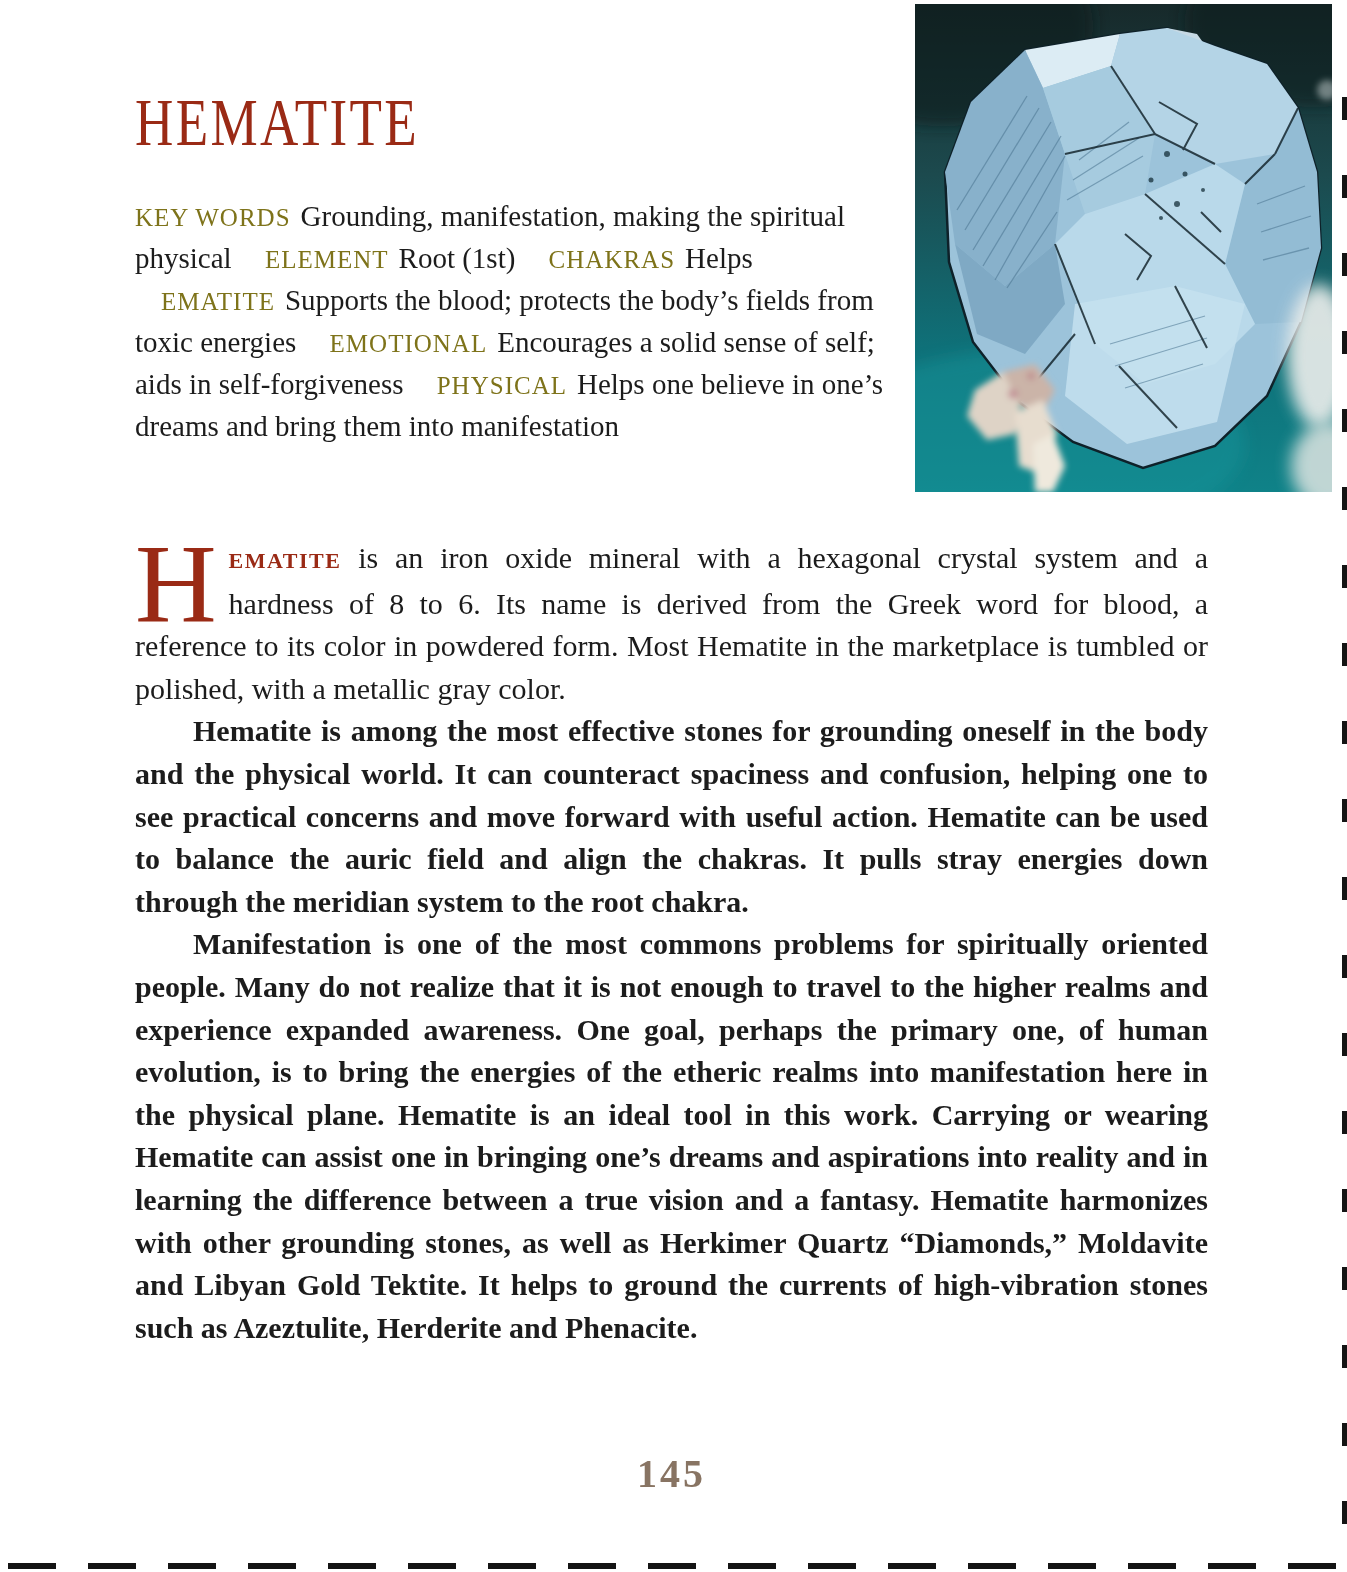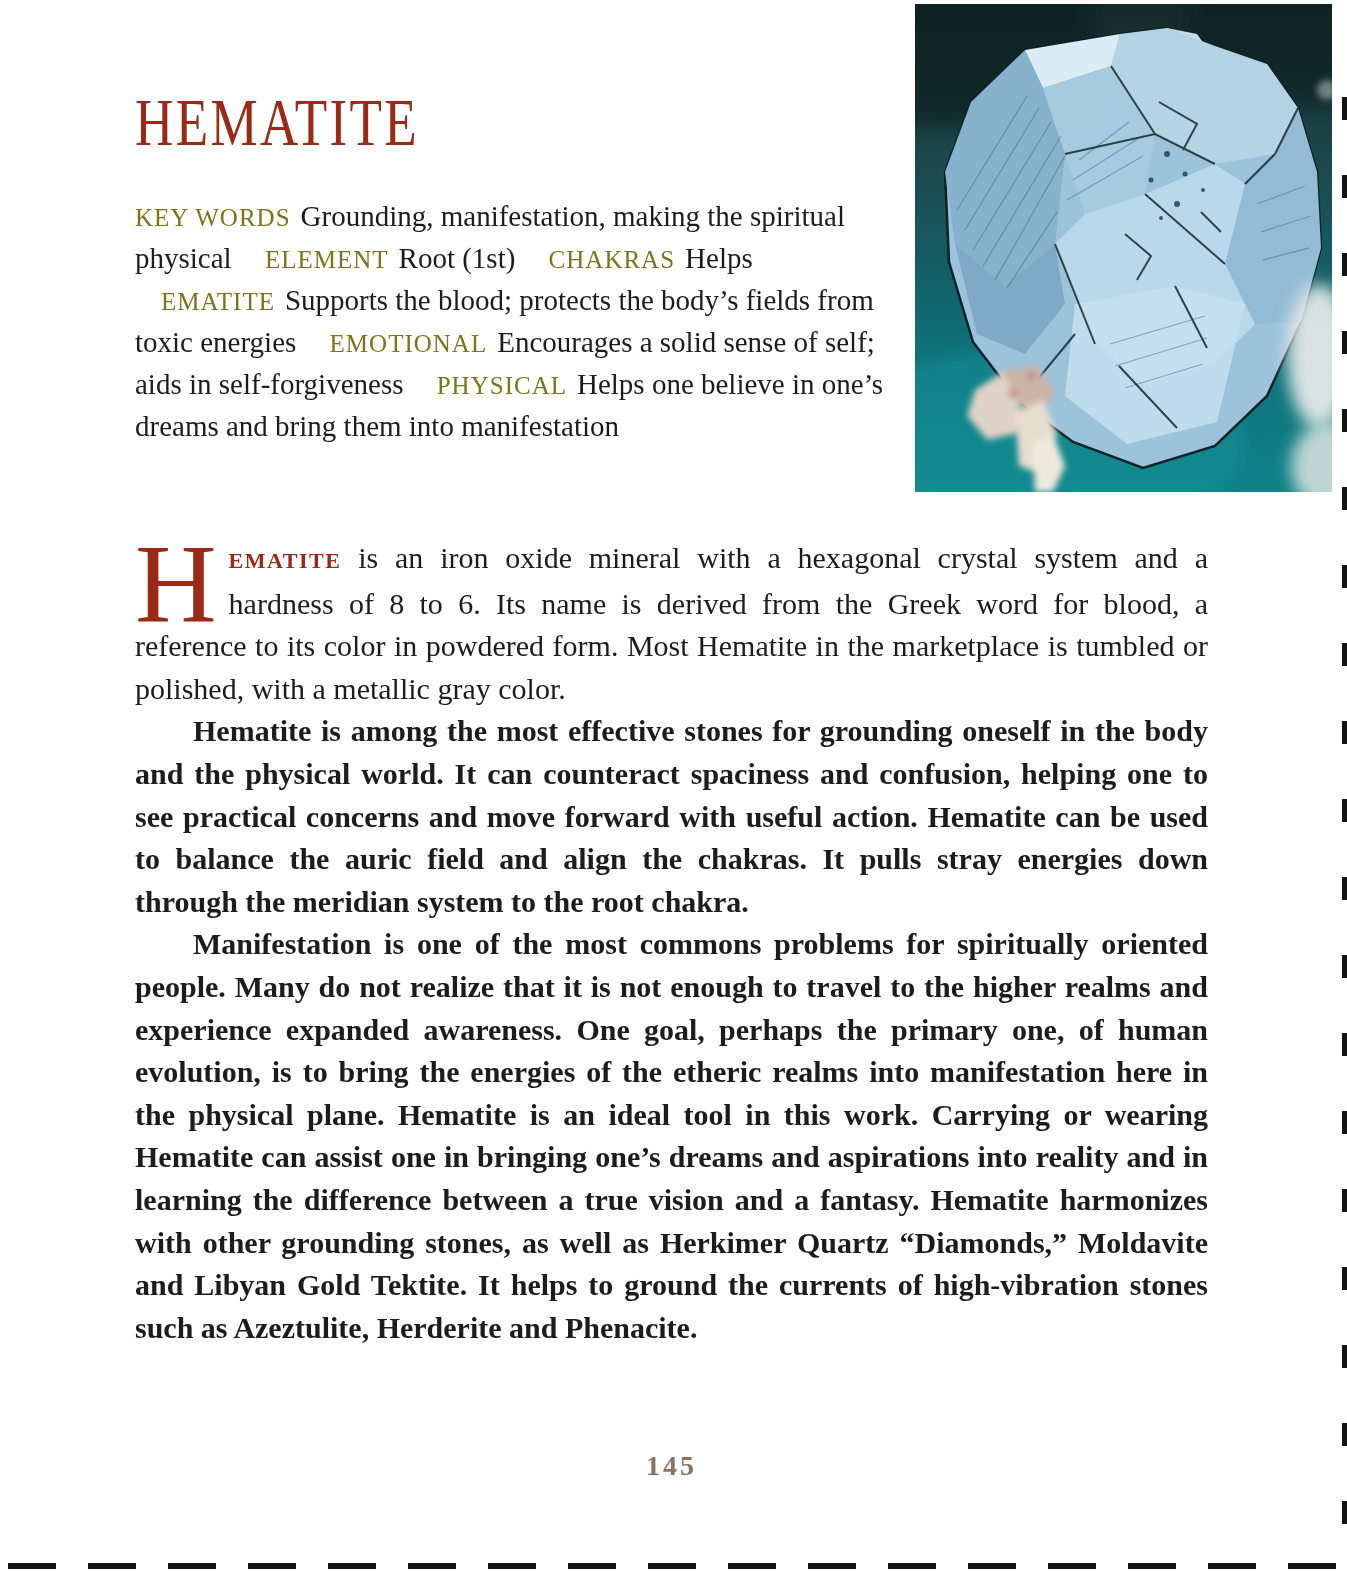--- a/index.html
+++ b/index.html
@@ -43,21 +43,21 @@
   .dropcap {
     float:left; font-size:113px; line-height:85px;
     padding:3px 12px 0 0; color:#9a2a15;
   }
   .lead { color:#9a2a15; font-size:22px; font-weight:bold; letter-spacing:1.5px; }
   .indent { text-indent:58px;font-weight:bold; }
 
   
   .pagenum {
     position:absolute; left:135px; top:1450px; width:1073px;
-    text-align:center; font-size:28px; font-weight:bold;
+    text-align:center; font-size:40px; font-weight:bold;
     color:#887463; letter-spacing:3px;
   }
 
   
   .bottom-marks i {
     display:block; position:absolute; bottom:3px;
     width:48px; height:6px; background:#141414;
   }
   .right-marks i {
     display:block; position:absolute; right:0;

